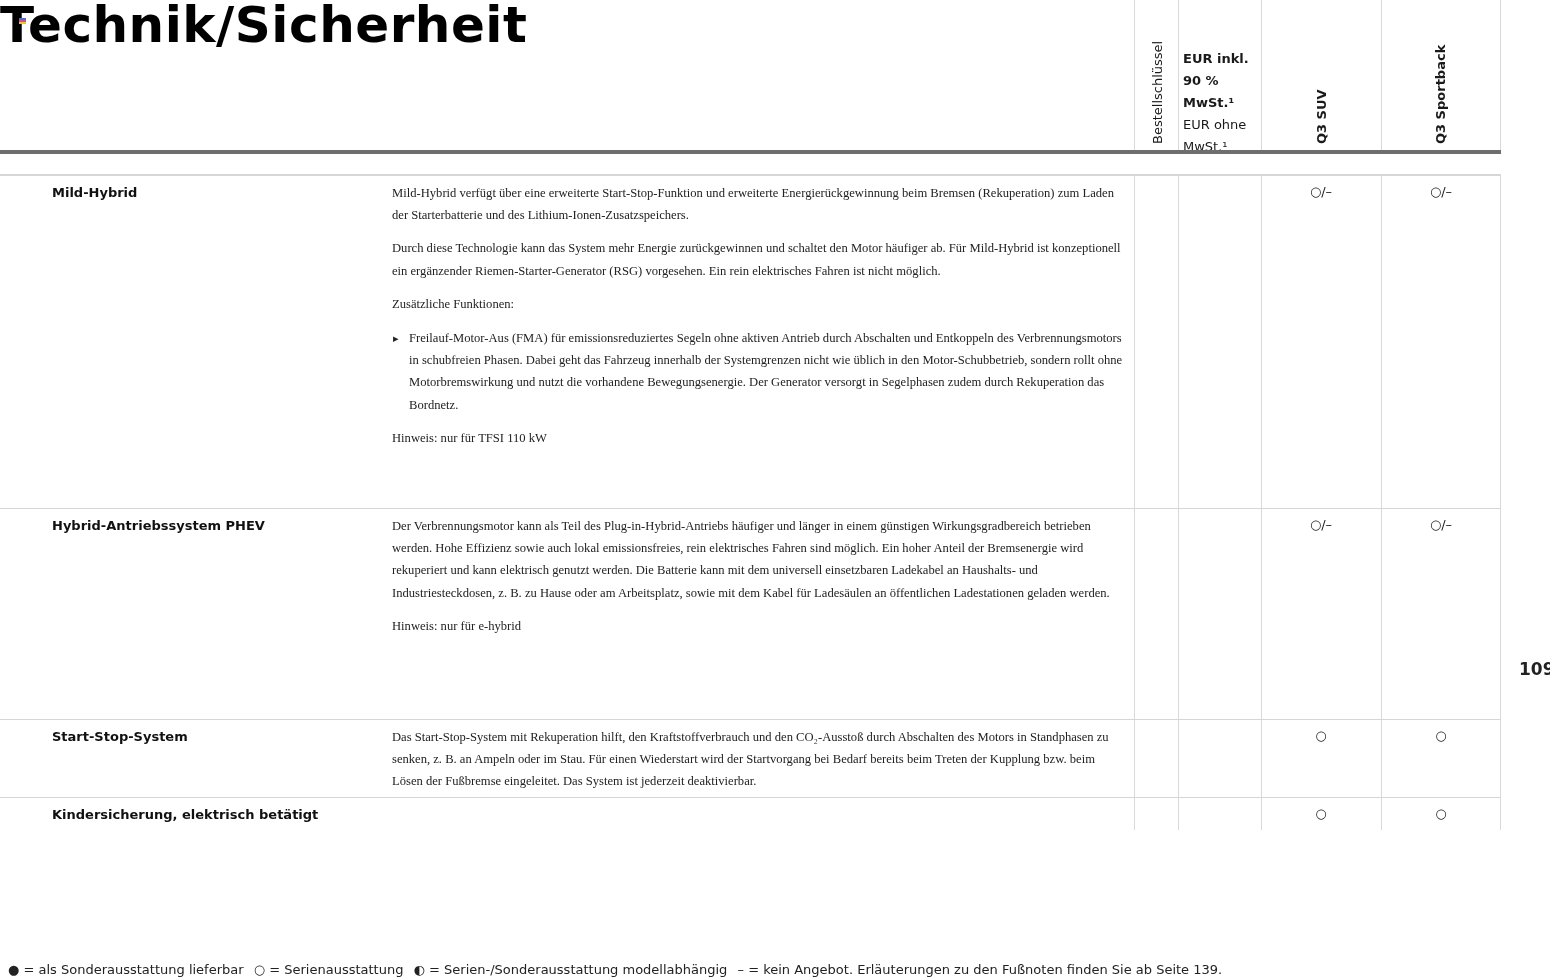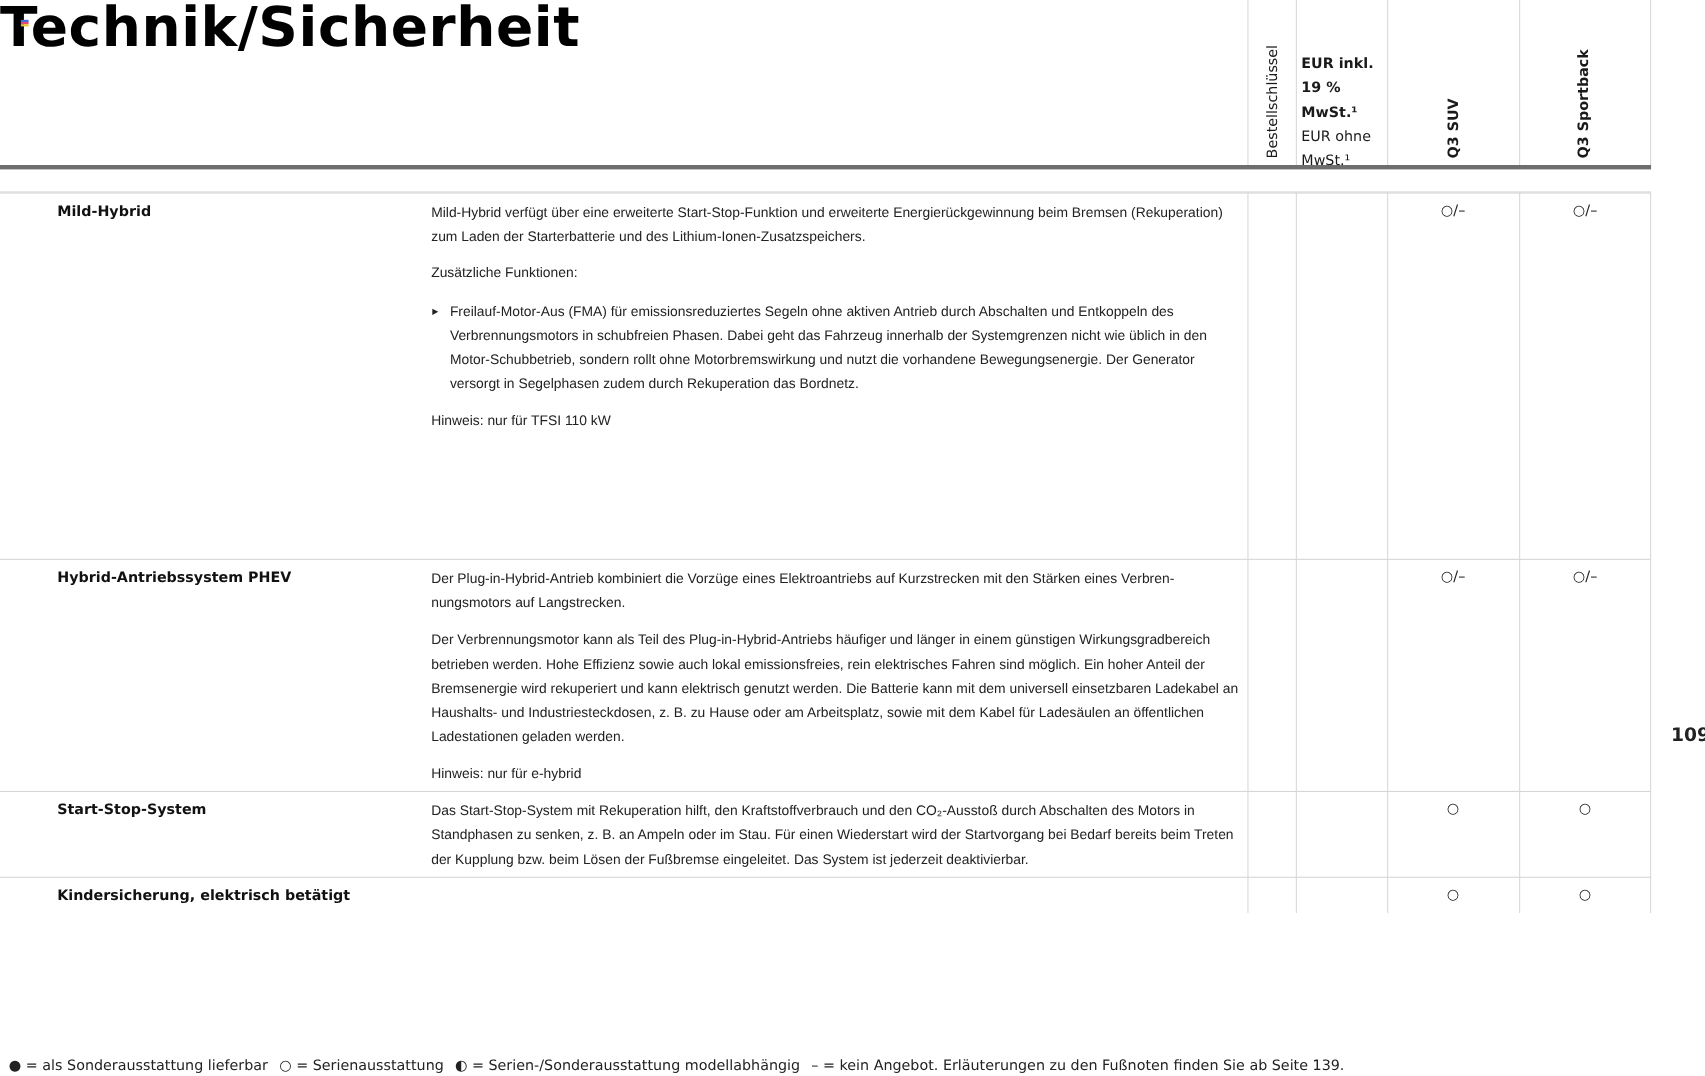--- a/index.html
+++ b/index.html
@@ -13,21 +13,21 @@
   
   .hdr-col { position:absolute; top:0; height:150px; border-left:1px solid #d9d9d9; }
   .hdr-thick { position:absolute; left:0; top:150px; width:1501px; height:4px; background:#6e6e6e; }
   .vtext { position:absolute; transform:rotate(-90deg); transform-origin:left top;
            white-space:nowrap; font-size:13px; }
   .price-hdr { position:absolute; left:1183px; top:48px; font-size:13px; line-height:22px; width:80px; }
   .price-hdr b { font-weight:bold; }
   .row { position:absolute; left:0; width:1501px; border-top:1.5px solid #d6d6d6; }
   .feat { position:absolute; left:8px; top:9px; font-size:13px; font-weight:bold; color:#111;margin-left:44px; }
   .desc { position:absolute; left:392px; top:6px; width:735px; font-size:12.6px; line-height:22.2px;
-          font-family:Liberation Sans, sans-serif; color:#222; }
+          font-family:Liberation Serif, serif; color:#222; }
   .desc p { margin:0 0 11px 0; }
   .desc ul { margin:0 0 11px 0; padding:0; list-style:none; }
   .desc li { position:relative; padding-left:17px; }
   .desc li::before { content:"\25B8"; position:absolute; left:1px; top:0; font-size:11px; }
   .vline { position:absolute; top:175px; width:1px; background:#d9d9d9; height:655px; }
   .mark { position:absolute; font-size:13px; text-align:center; width:118px; top:8px;
           font-family:"DejaVu Sans", sans-serif; }
   .page-no { position:absolute; left:1519px; top:659px; font-size:17px; color:#222;font-weight:bold; }
   .legend { position:absolute; left:8px; top:962px; font-size:13px; white-space:nowrap; color:#222;text-align:right; }
   .legend span { margin-right:6px; }
@@ -44,53 +44,53 @@
 
 <div class="hdr-col" style="left:1134px"></div>
 <div class="hdr-col" style="left:1178px"></div>
 <div class="hdr-col" style="left:1261px"></div>
 <div class="hdr-col" style="left:1381px"></div>
 <div class="hdr-col" style="left:1500px"></div>
 
 <div class="vtext" style="left:1150px; top:144px;">Bestellschlüssel</div>
 <div class="price-hdr">
   <div><b>EUR inkl.</b></div>
-  <div><b>19 % MwSt.¹</b></div>
+  <div><b>90 % MwSt.¹</b></div>
   <div>EUR ohne</div>
   <div>MwSt.¹</div>
 </div>
 <div class="vtext" style="left:1314px; top:144px; font-weight:bold;">Q3 SUV</div>
 <div class="vtext" style="left:1433px; top:144px; font-weight:bold;">Q3 Sportback</div>
 
 <div class="hdr-thick"></div>
 
 <div class="vline" style="left:1134px"></div>
 <div class="vline" style="left:1178px"></div>
 <div class="vline" style="left:1261px"></div>
 <div class="vline" style="left:1381px"></div>
 <div class="vline" style="left:1500px"></div>
 
 <div class="row" style="top:175px; height:333px;">
   <div class="feat">Mild-Hybrid</div>
   <div class="desc">
     <p>Mild-Hybrid verfügt über eine erweiterte Start-Stop-Funktion und erweiterte Energierückgewinnung beim Bremsen (Reku­peration) zum Laden der Starterbatterie und des Lithium-Ionen-Zusatzspeichers.</p>
+    <p>Durch diese Technologie kann das System mehr Energie zurückgewinnen und schaltet den Motor häufiger ab. Für Mild-Hybrid ist konzeptionell ein ergänzender Riemen-Starter-Generator (RSG) vorgesehen. Ein rein elektrisches Fahren ist nicht möglich.</p>
     <p style="margin-bottom:12px">Zusätzliche Funktionen:</p>
     <ul>
       <li>Freilauf-Motor-Aus (FMA) für emissionsreduziertes Segeln ohne aktiven Antrieb durch Abschalten und Entkoppeln des Verbrennungsmotors in schubfreien Phasen. Dabei geht das Fahrzeug innerhalb der Systemgrenzen nicht wie üblich in den Motor-Schubbetrieb, sondern rollt ohne Motorbremswirkung und nutzt die vorhandene Bewegungsenergie. Der Generator versorgt in Segelphasen zudem durch Rekuperation das Bordnetz.</li>
     </ul>
     <p>Hinweis: nur für TFSI 110 kW</p>
   </div>
   <div class="mark" style="left:1262px">○/–</div>
   <div class="mark" style="left:1382px">○/–</div>
 </div>
 
 <div class="row" style="top:508px; height:211px;">
   <div class="feat">Hybrid-Antriebssystem PHEV</div>
   <div class="desc">
-    <p>Der Plug-in-Hybrid-Antrieb kombiniert die Vorzüge eines Elektroantriebs auf Kurzstrecken mit den Stärken eines Verbren­nungsmotors auf Langstrecken.</p>
     <p>Der Verbrennungsmotor kann als Teil des Plug-in-Hybrid-Antriebs häufiger und länger in einem günstigen Wirkungsgrad­bereich betrieben werden. Hohe Effizienz sowie auch lokal emissionsfreies, rein elektrisches Fahren sind möglich. Ein hoher Anteil der Bremsenergie wird rekuperiert und kann elektrisch genutzt werden. Die Batterie kann mit dem universell einsetz­baren Ladekabel an Haushalts- und Industriesteckdosen, z. B. zu Hause oder am Arbeitsplatz, sowie mit dem Kabel für Ladesäulen an öffentlichen Ladestationen geladen werden.</p>
     <p>Hinweis: nur für e-hybrid</p>
   </div>
   <div class="mark" style="left:1262px">○/–</div>
   <div class="mark" style="left:1382px">○/–</div>
 </div>
 
 <div class="row" style="top:719px; height:78px;">
   <div class="feat">Start-Stop-System</div>
   <div class="desc">

